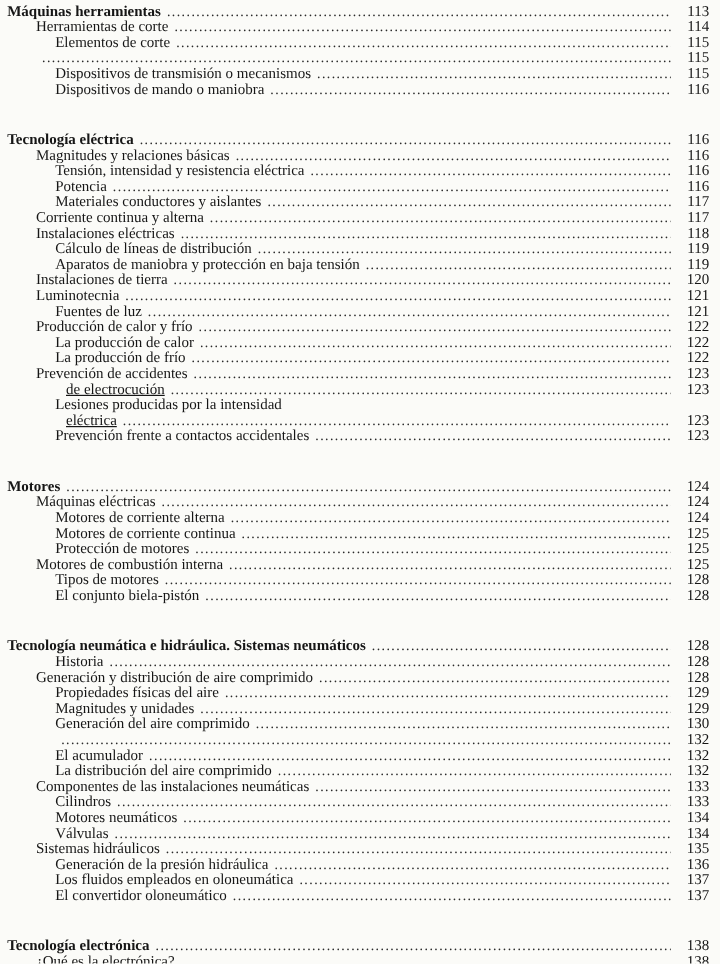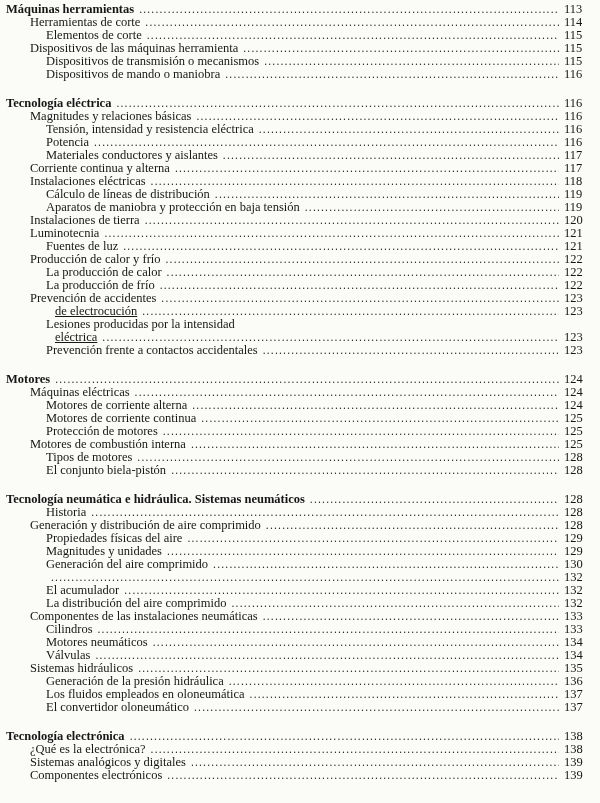--- a/index.html
+++ b/index.html
@@ -12,21 +12,21 @@
     font-family: "Liberation Serif", serif;
     font-size: 12.5px;
     color: #161616;
   }
   .page {
     box-sizing: border-box;
     width: 600px;
     height: 803px;
     padding: 3px 9px 0 4px;
   }
-  .section { margin-top: 16px; }
+  .section { margin-top: 29px; }
   .section:first-child { margin-top: 0; }
   .line {
     display: flex;
     align-items: baseline;
     height: 13px;
     line-height: 13px;
     overflow: hidden;
   }
   .lvl0 { padding-left: 2px; }
   .lvl1 { padding-left: 26px; }
@@ -41,21 +41,21 @@
     margin: 0 5px 0 5px;
     letter-spacing: 1.2px;
     font-size: 11.5px;
     color: #2a2a2a;
   }
   .leader::after {
     content: "..................................................................................................................................................................................................................................................................................................................";
   }
   .pg {
     width: 27px;
-    text-align: left;
+    text-align: right;
     flex-shrink: 0;
   }
 </style>
 </head>
 <body>
 
 <div class="page">
   <div id="toc">
       <div class="section">
         <div class="line lvl0">
@@ -67,21 +67,20 @@
           <span class="lbl">Herramientas de corte</span>
           <span class="leader"></span>
           <span class="pg">114</span>
         </div>
         <div class="line lvl2">
           <span class="lbl">Elementos de corte</span>
           <span class="leader"></span>
           <span class="pg">115</span>
         </div>
         <div class="line lvl1">
-          <span class="lbl">Dispositivos de las máquinas herramienta</span>
           <span class="leader"></span>
           <span class="pg">115</span>
         </div>
         <div class="line lvl2">
           <span class="lbl">Dispositivos de transmisión o mecanismos</span>
           <span class="leader"></span>
           <span class="pg">115</span>
         </div>
         <div class="line lvl2">
           <span class="lbl">Dispositivos de mando o maniobra</span>

